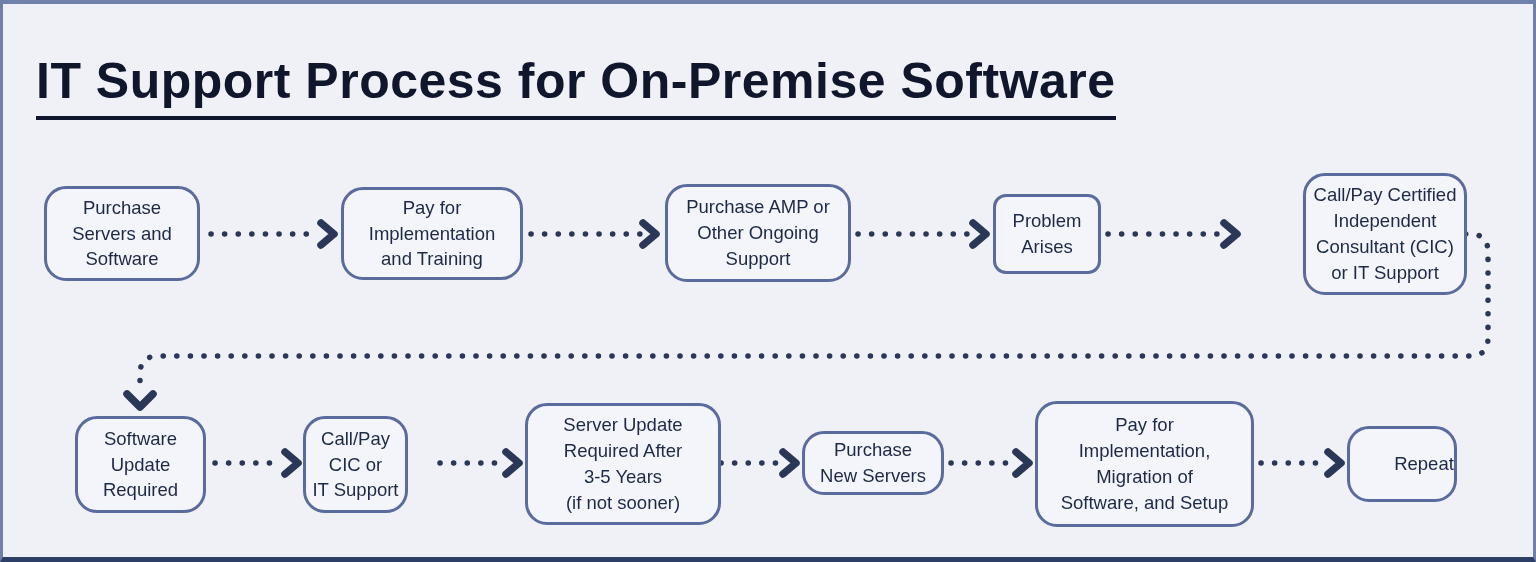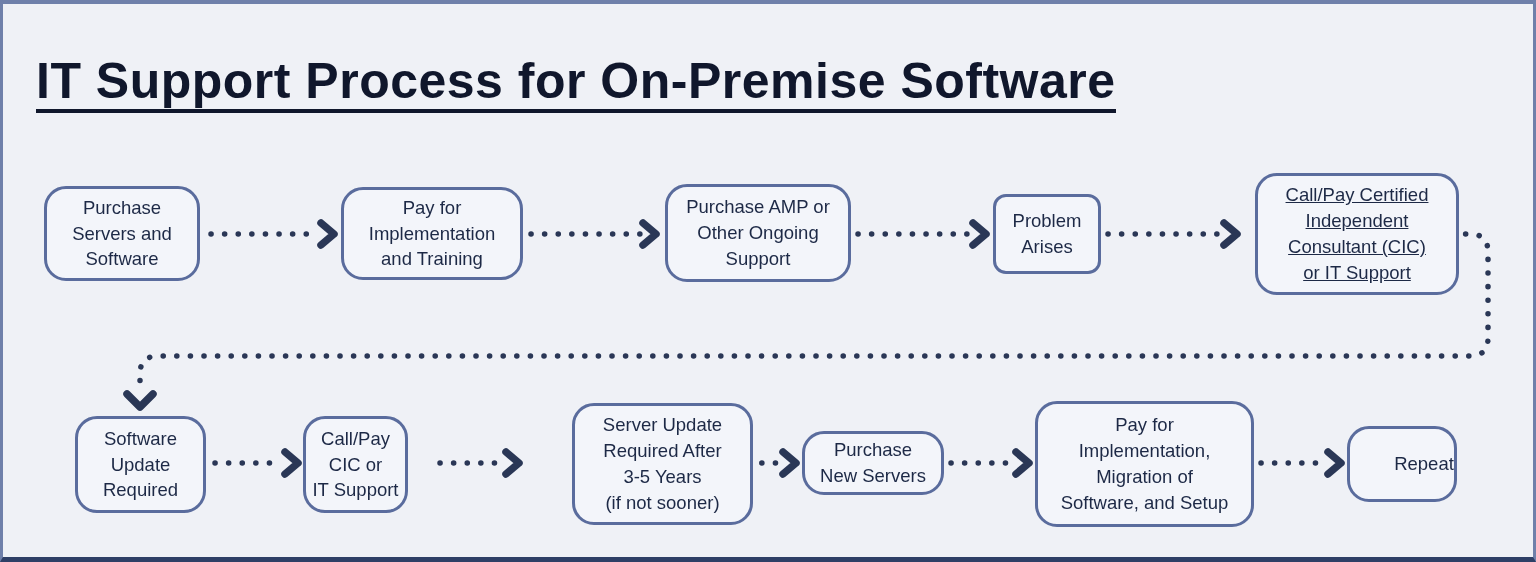--- a/index.html
+++ b/index.html
@@ -23,20 +23,21 @@
   .title {
     position: absolute;
     left: 33px;
     top: 50px;
     margin: 0;
     font-size: 50px;
     font-weight: 600;
     letter-spacing: 0.5px;
     color: #10172c;
     border-bottom: 4px solid #10172c;
+    padding-bottom: 7px;
     line-height: 1.1;
     white-space: nowrap;
   }
   .connectors {
     position: absolute;
     left: 0;
     top: 0;
     width: 1530px;
     height: 553px;
     pointer-events: none;
@@ -131,40 +132,40 @@
     <span class="node-label">Purchase AMP or
 Other Ongoing
 Support</span>
   </div>
 
   <div class="node" style="left:990px; top:190px; width:108px; height:80px;border-radius:13px;">
     <span class="node-label">Problem
 Arises</span>
   </div>
 
-  <div class="node" style="left:1252px; top:169px; width:204px; height:122px;text-decoration:underline;">
+  <div class="node" style="left:1300px; top:169px; width:164px; height:122px;">
     <span class="node-label">Call/Pay Certified
 Independent
 Consultant (CIC)
 or IT Support</span>
   </div>
 
   <div class="node" style="left:72px; top:412px; width:131px; height:97px;">
     <span class="node-label">Software
 Update
 Required</span>
   </div>
 
   <div class="node" style="left:300px; top:412px; width:105px; height:97px;">
     <span class="node-label">Call/Pay
 CIC or
 IT Support</span>
   </div>
 
-  <div class="node" style="left:522px; top:399px; width:181px; height:122px;margin-left:47px;">
+  <div class="node" style="left:522px; top:399px; width:196px; height:122px;">
     <span class="node-label">Server Update
 Required After
 3-5 Years
 (if not sooner)</span>
   </div>
 
   <div class="node" style="left:799px; top:427px; width:142px; height:64px;">
     <span class="node-label">Purchase
 New Servers</span>
   </div>

